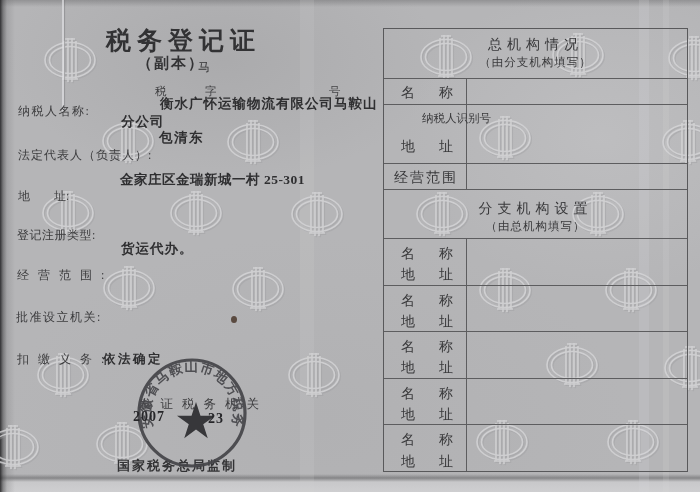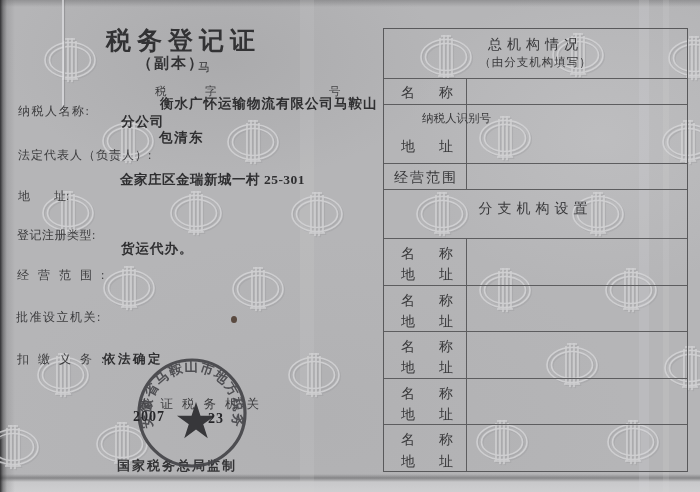--- a/index.html
+++ b/index.html
@@ -132,20 +132,21 @@
 
     <div class="sect" style="top:7px;font-size:14px;letter-spacing:5px;">总机构情况</div>
     <div class="sect" style="top:26px;font-size:11.5px;letter-spacing:1px;">（由分支机构填写）</div>
 
     <div class="tcell" style="left:17px;top:55px;"><span class="spread" style="width:52px;">名称</span></div>
     <div class="tcell" style="left:6px;top:82px;font-size:11.5px;margin-left:32px;">纳税人识别号</div>
     <div class="tcell" style="left:17px;top:109px;"><span class="spread" style="width:52px;">地址</span></div>
     <div class="tcell" style="left:10px;top:140px;"><span class="spread" style="width:62px;">经营范围</span></div>
 
     <div class="sect" style="top:171px;font-size:14px;letter-spacing:5px;">分支机构设置</div>
+    <div class="sect" style="top:190px;font-size:11.5px;letter-spacing:1px;">（由总机构填写）</div>
 
     <div class="tcell" style="left:17px;top:216px;"><span class="spread" style="width:52px;">名称</span></div>
     <div class="tcell" style="left:17px;top:237px;"><span class="spread" style="width:52px;">地址</span></div>
 
     <div class="tcell" style="left:17px;top:263px;"><span class="spread" style="width:52px;">名称</span></div>
     <div class="tcell" style="left:17px;top:284px;"><span class="spread" style="width:52px;">地址</span></div>
 
     <div class="tcell" style="left:17px;top:309px;"><span class="spread" style="width:52px;">名称</span></div>
     <div class="tcell" style="left:17px;top:330px;"><span class="spread" style="width:52px;">地址</span></div>
 

